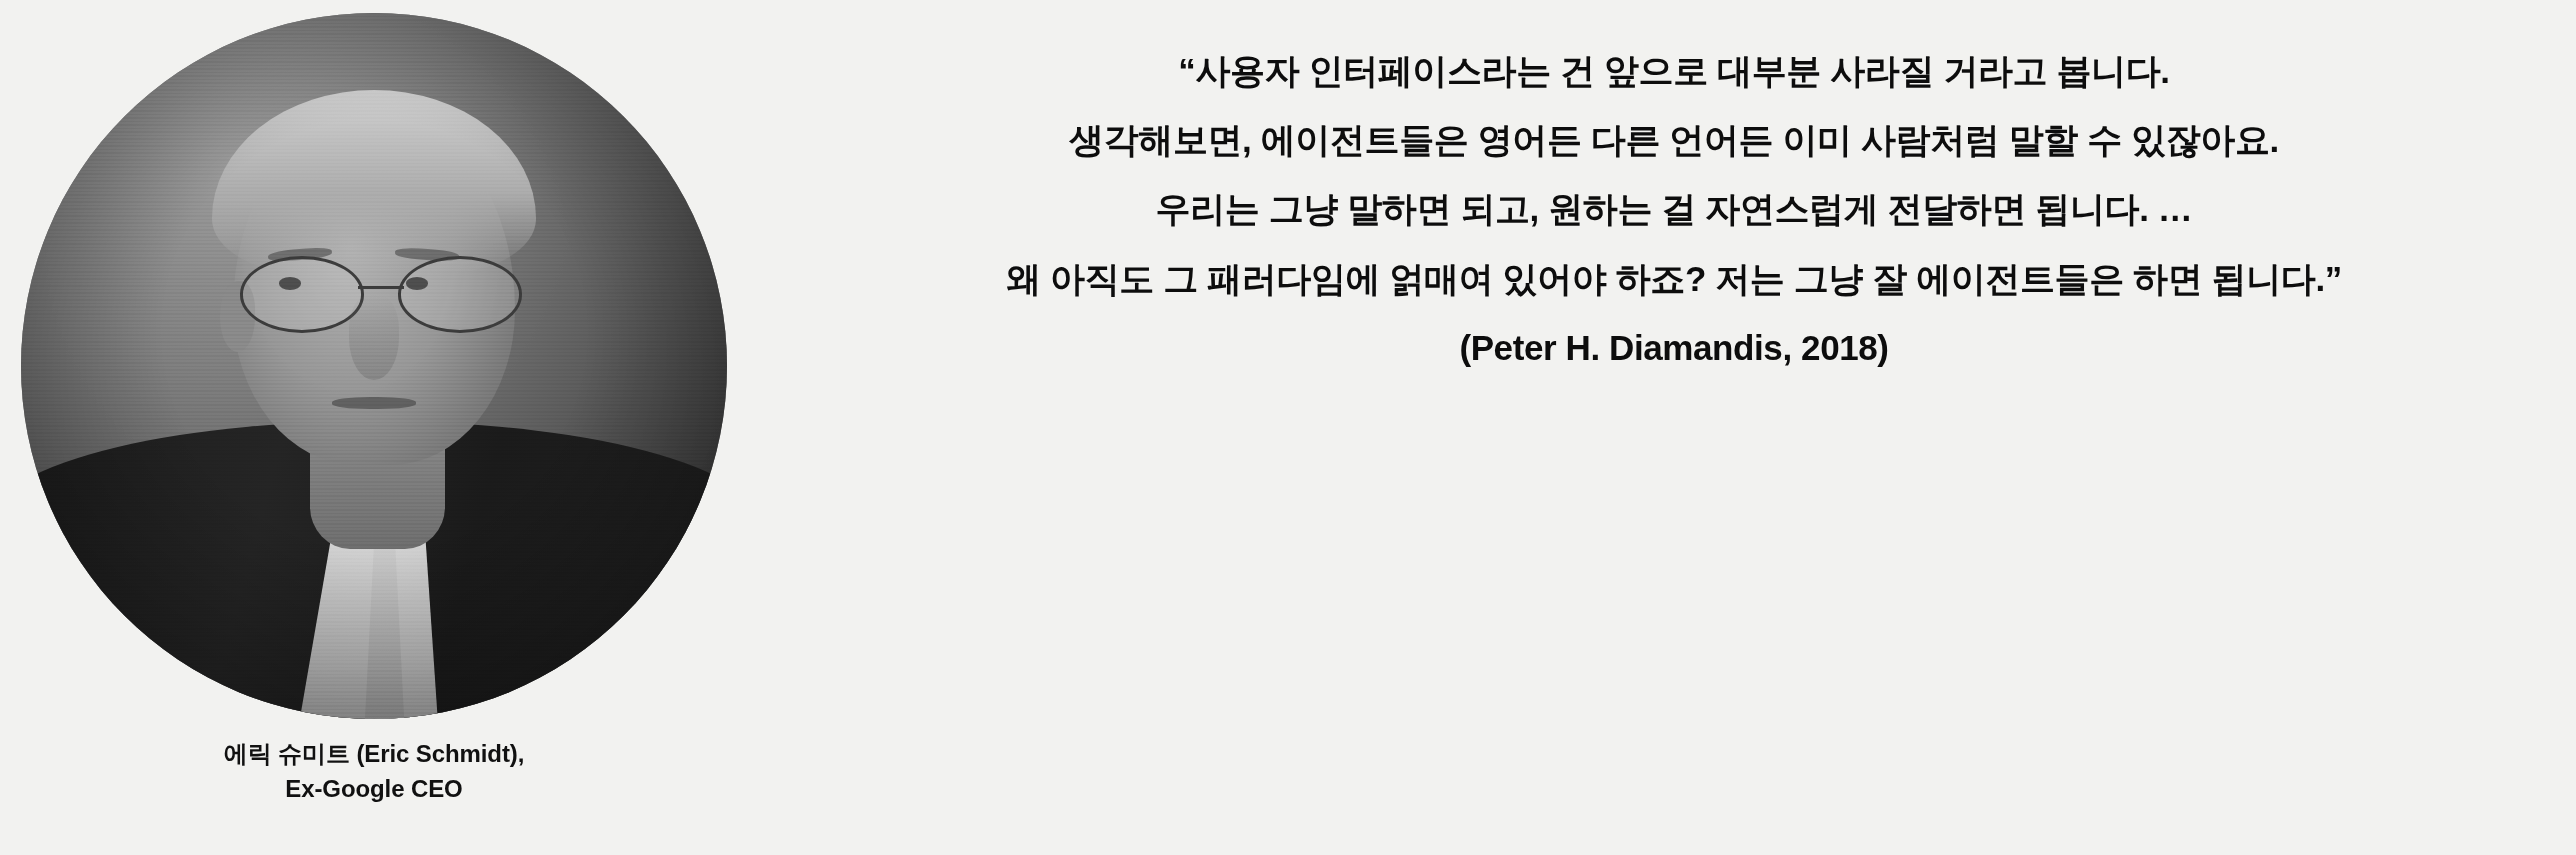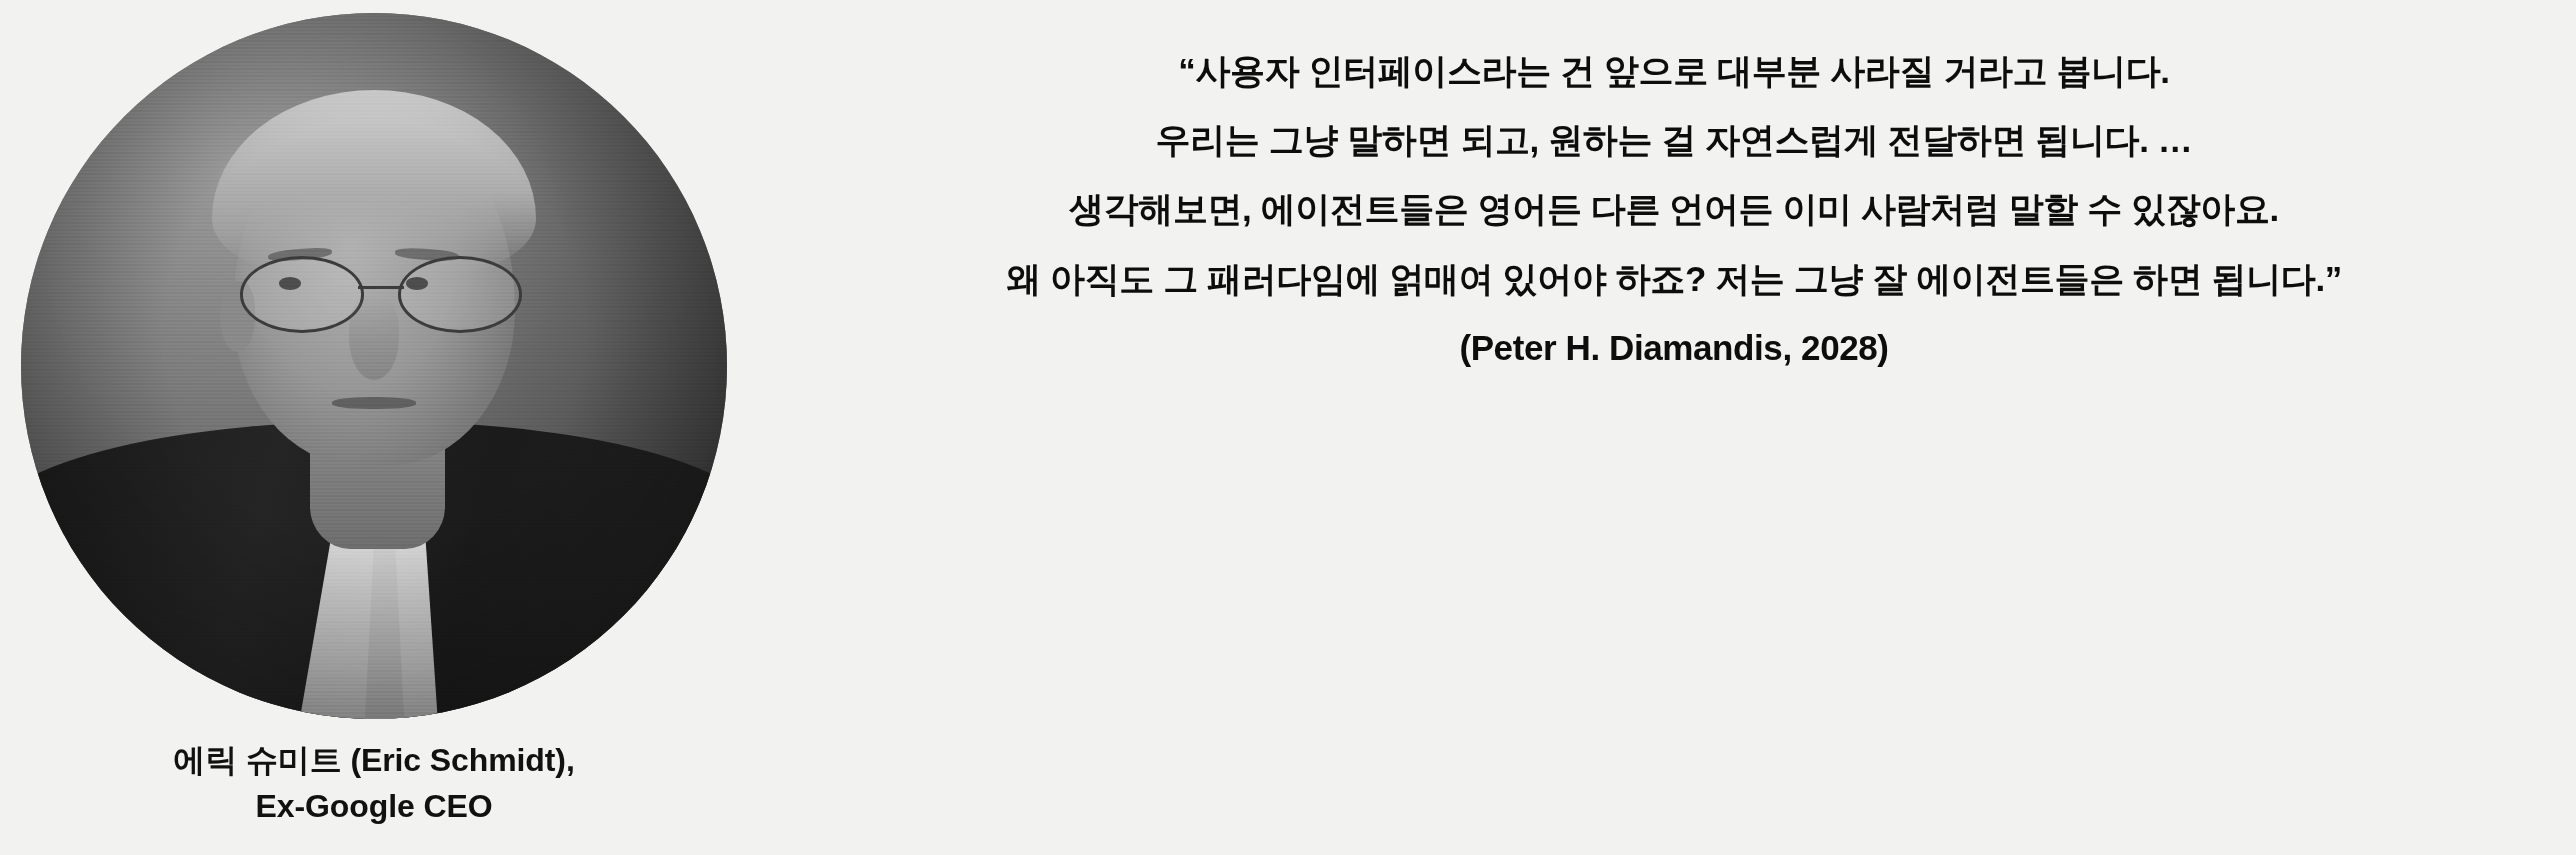--- a/index.html
+++ b/index.html
@@ -191,21 +191,21 @@
     position: absolute;
     inset: 0;
     background-image:
       repeating-linear-gradient(0deg, rgba(255,255,255,0.025) 0 0.7px, rgba(0,0,0,0.025) 0.7px 1.4px);
     mix-blend-mode: overlay;
   }
 
   .caption {
     margin-top: 18.4px;
     text-align: center;
-    font-size: 32px;
+    font-size: 24px;
     line-height: 1.45;
     color: #111;
     font-weight: 600;
     letter-spacing: -0.1px;
   }
 
   
   .quote-block {
     flex: 1 1 auto;
     padding: 51px 28px 0 52px;
@@ -260,20 +260,20 @@
 
     <div class="caption">
       <div>에릭 슈미트 (Eric Schmidt),</div>
       <div>Ex-Google CEO</div>
     </div>
 
   </div>
 
   <div class="quote-block">
     <p class="quote-line">“사용자 인터페이스라는 건 앞으로 대부분 사라질 거라고 봅니다.</p>
+    <p class="quote-line">생각해보면, 에이전트들은 영어든 다른 언어든 이미 사람처럼 말할 수 있잖아요.</p>
     <p class="quote-line">우리는 그냥 말하면 되고, 원하는 걸 자연스럽게 전달하면 됩니다.  …</p>
-    <p class="quote-line">생각해보면, 에이전트들은 영어든 다른 언어든 이미 사람처럼 말할 수 있잖아요.</p>
     <p class="quote-line">왜 아직도 그 패러다임에 얽매여 있어야 하죠? 저는 그냥 잘 에이전트들은 하면 됩니다.”</p>
-    <p class="quote-line attribution">(Peter H. Diamandis, 2028)</p>
+    <p class="quote-line attribution">(Peter H. Diamandis, 2018)</p>
   </div>
 
 </div>
 
 
 </body></html>

